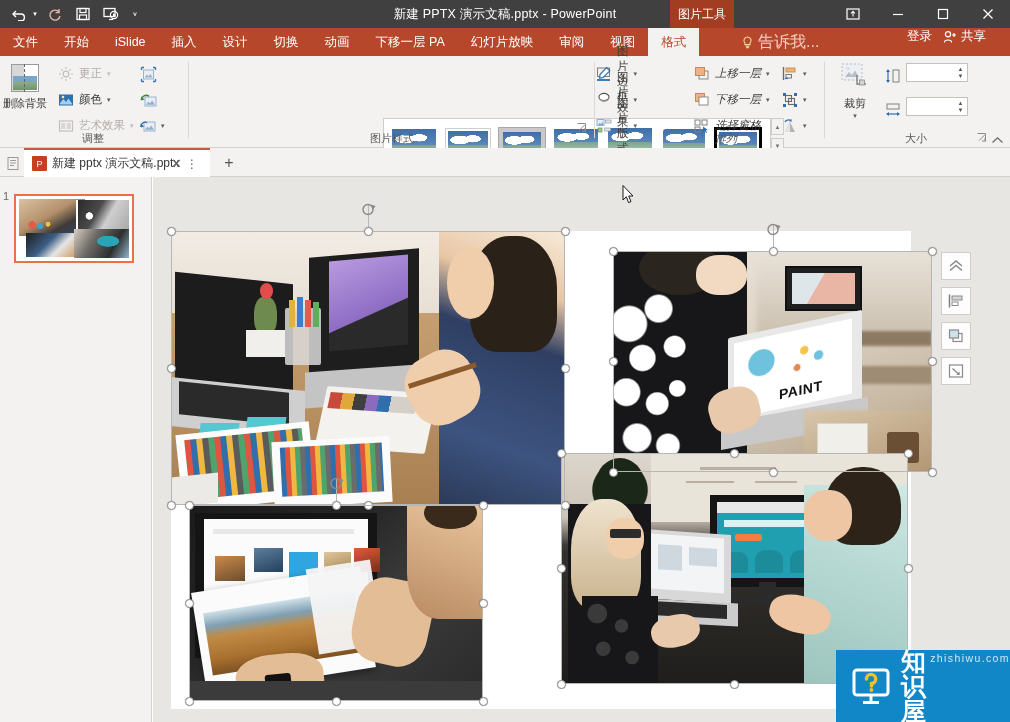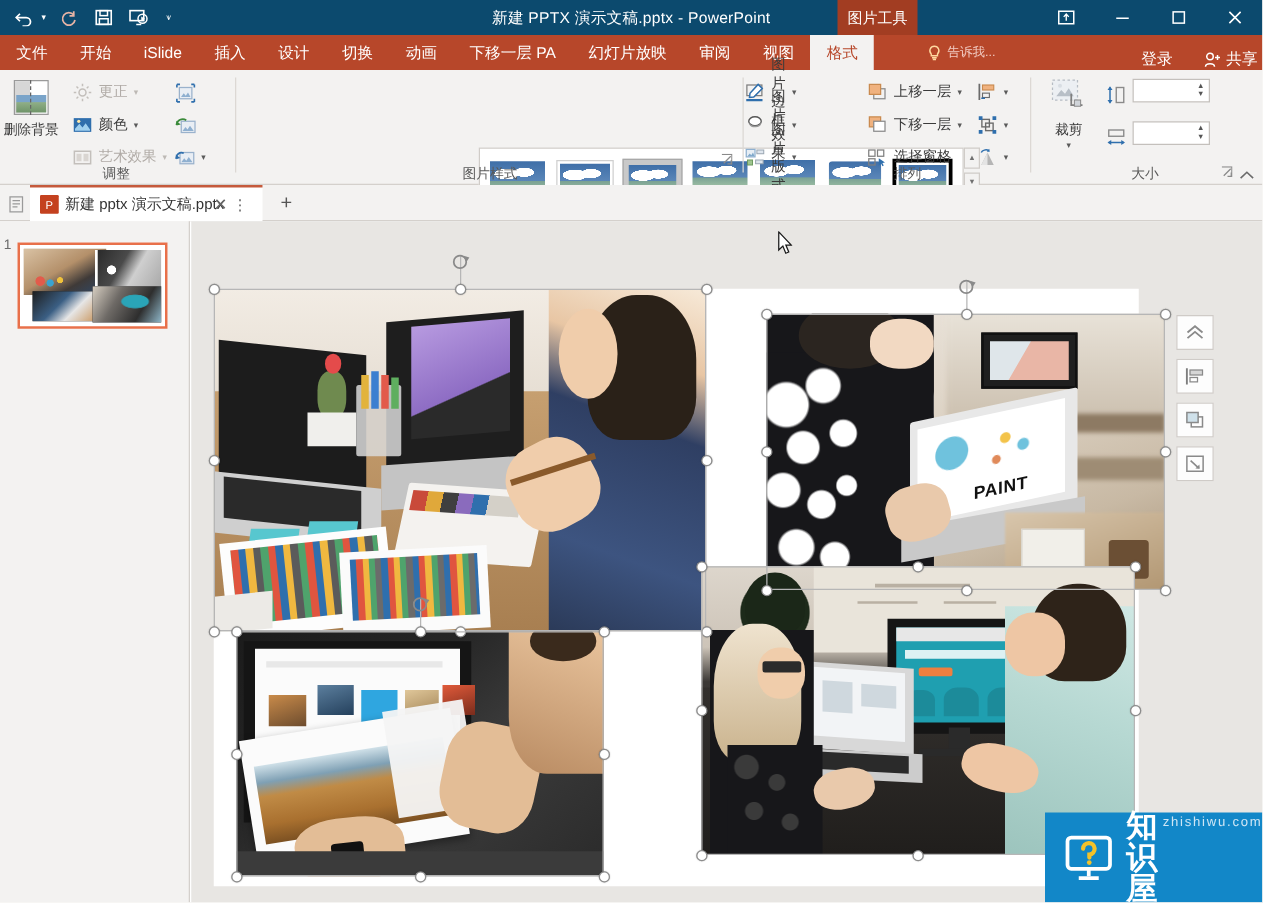--- a/index.html
+++ b/index.html
@@ -8,21 +8,21 @@
     font-family: "Liberation Sans", "DejaVu Sans", sans-serif;
     font-size: 12px;
     background:#ffffff;
     -webkit-font-smoothing: antialiased;
   }
   .app { position:relative; width:1010px; height:722px; overflow:hidden; background:#fff; }
 
   
   .titlebar {
     position:absolute; left:0; top:0; width:1010px; height:28px;
-    background:#0c4a6e; color:#fff;
+    background:#404040; color:#fff;
   }
   .qat { position:absolute; left:6px; top:0; height:28px; display:flex; align-items:center; gap:2px; }
   .qat-btn {
     width:26px; height:26px; display:flex; align-items:center; justify-content:center;
     color:#fff; font-size:13px; line-height:1;
   }
   .qat-btn.dim { color:#e6b3a5; }
   .qat-caret { font-size:7px; color:#fff; margin-left:-4px; width:10px; display:flex;
                align-items:center; justify-content:center; height:26px;}
   .title-text {
@@ -47,24 +47,24 @@
     background:#b7472a; color:#fff;
   }
   .tabs { position:absolute; left:0; top:0; height:28px; display:flex; align-items:stretch; }
   .tab {
     display:flex; align-items:center; padding:0 13px; font-size:12.5px; color:#fff;
     height:28px; white-space:nowrap;
   }
   .tab.active { background:#f3f2f1; color:#b7472a; }
   .tellme {
     position:absolute; left:742px; top:0; height:28px;
-    display:flex; align-items:center; gap:5px; color:#f2ccc3; font-size:10px;
+    display:flex; align-items:center; gap:5px; color:#f2ccc3; font-size:16px;
   }
   .bulb { font-size:12px; color:#ffd9a0; }
-  .right-acc { position:absolute; right:4px; top:0; height:28px; display:flex; align-items:flex-end; gap:25px; }
+  .right-acc { position:absolute; right:24px; top:0; height:28px; display:flex; align-items:flex-start; gap:11px; }
   .signin { color:#fff; font-size:12.5px; }
   .share { color:#fff; font-size:12.5px; display:flex; align-items:center; gap:4px; }
 
   
   .ribbon {
     position:absolute; left:0; top:56px; width:1010px; height:92px;
     background:#f3f2f1; border-bottom:1px solid #d4d0cc;
   }
   .grp { position:absolute; top:0; height:92px; }
   .grp-label {
@@ -485,21 +485,21 @@
             <path d="M0.5 0.5 H8.5 V8.5" fill="none" stroke="#8a8a8a" stroke-width="1"></path>
             <path d="M2 7.6 L7.6 2" stroke="#8a8a8a" stroke-width="1"></path>
             <path d="M5 8 H8 V5" fill="none" stroke="#8a8a8a" stroke-width="1"></path>
           </svg>
       </div>
 
       <div class="grp-label">图片样式</div>
     </div>
     <div class="grp-sep" style="left:594px;"></div>
 
-    <div class="grp" style="left:596px; width:230px;">
+    <div class="grp" style="left:596px; width:230px;font-style:italic;">
       <div class="smallrow" style="left:98px; top:7px;">
         <span class="mini">
           <svg width="16" height="16" viewBox="0 0 16 16">
               <rect x="5" y="5" width="9" height="8" fill="none" stroke="#8a8a8a" stroke-width="1"></rect>
               <rect x="1.5" y="1.5" width="9" height="8" fill="#f0b27f" stroke="#c98a4f" stroke-width="1"></rect>
             </svg>
         </span>
         <span>上移一层</span>
         <span class="cc">▾</span>
       </div>

